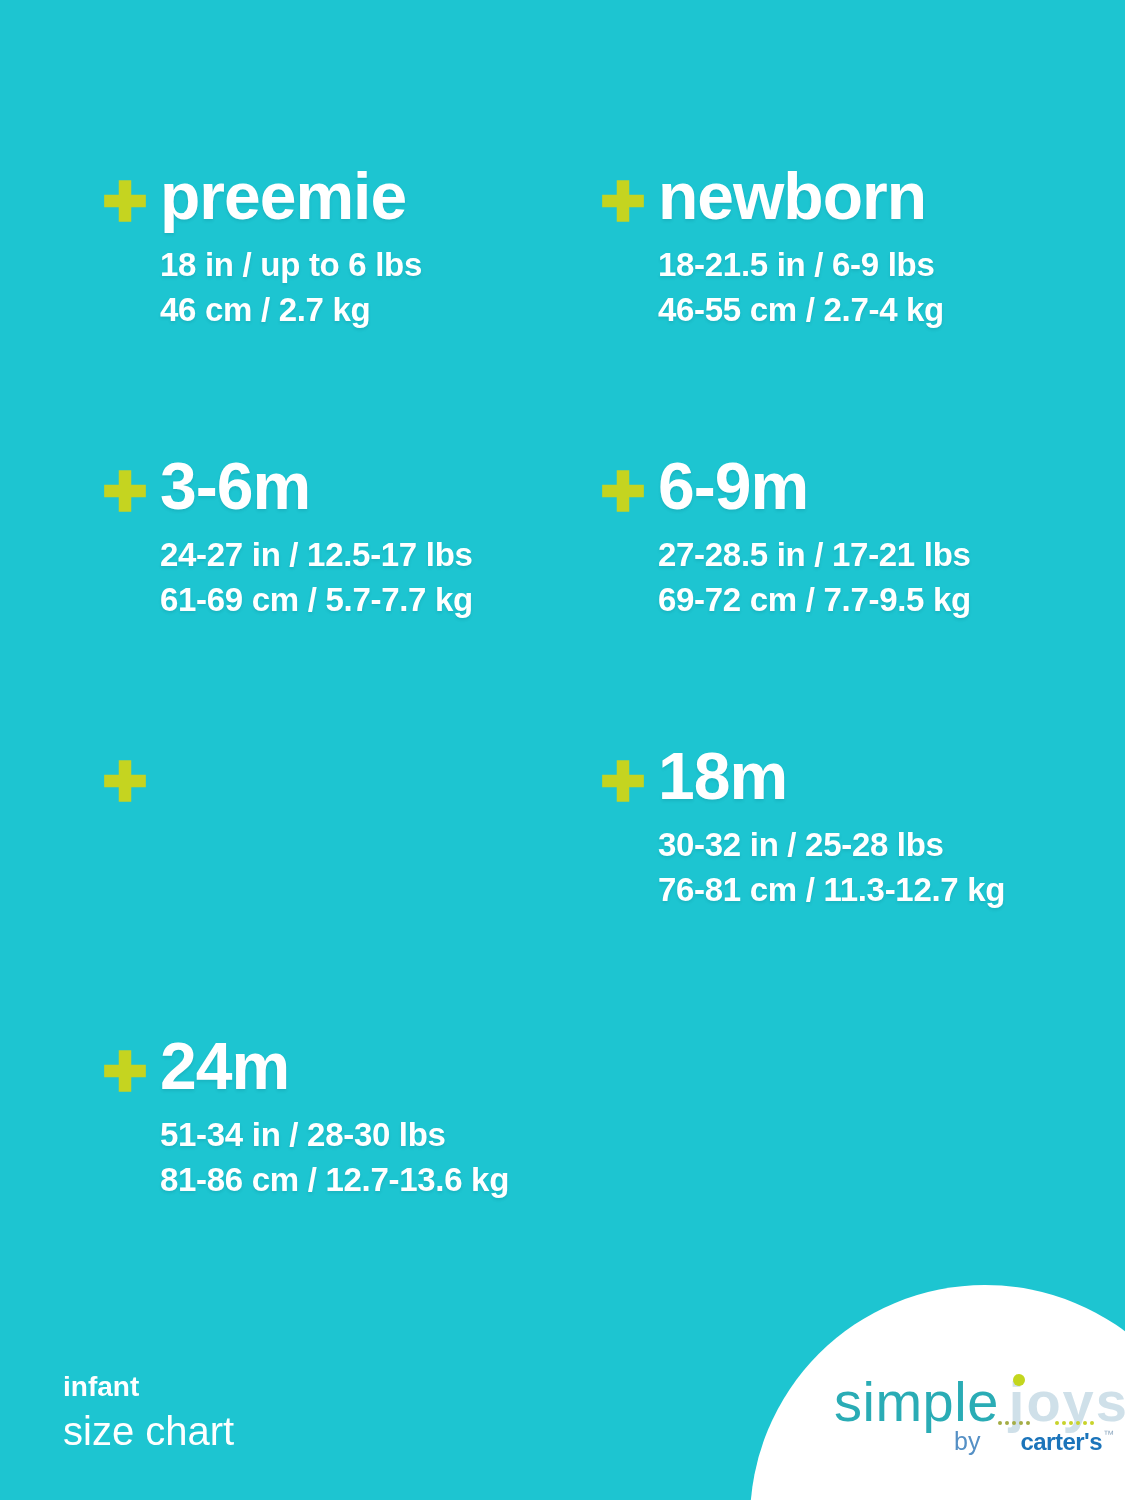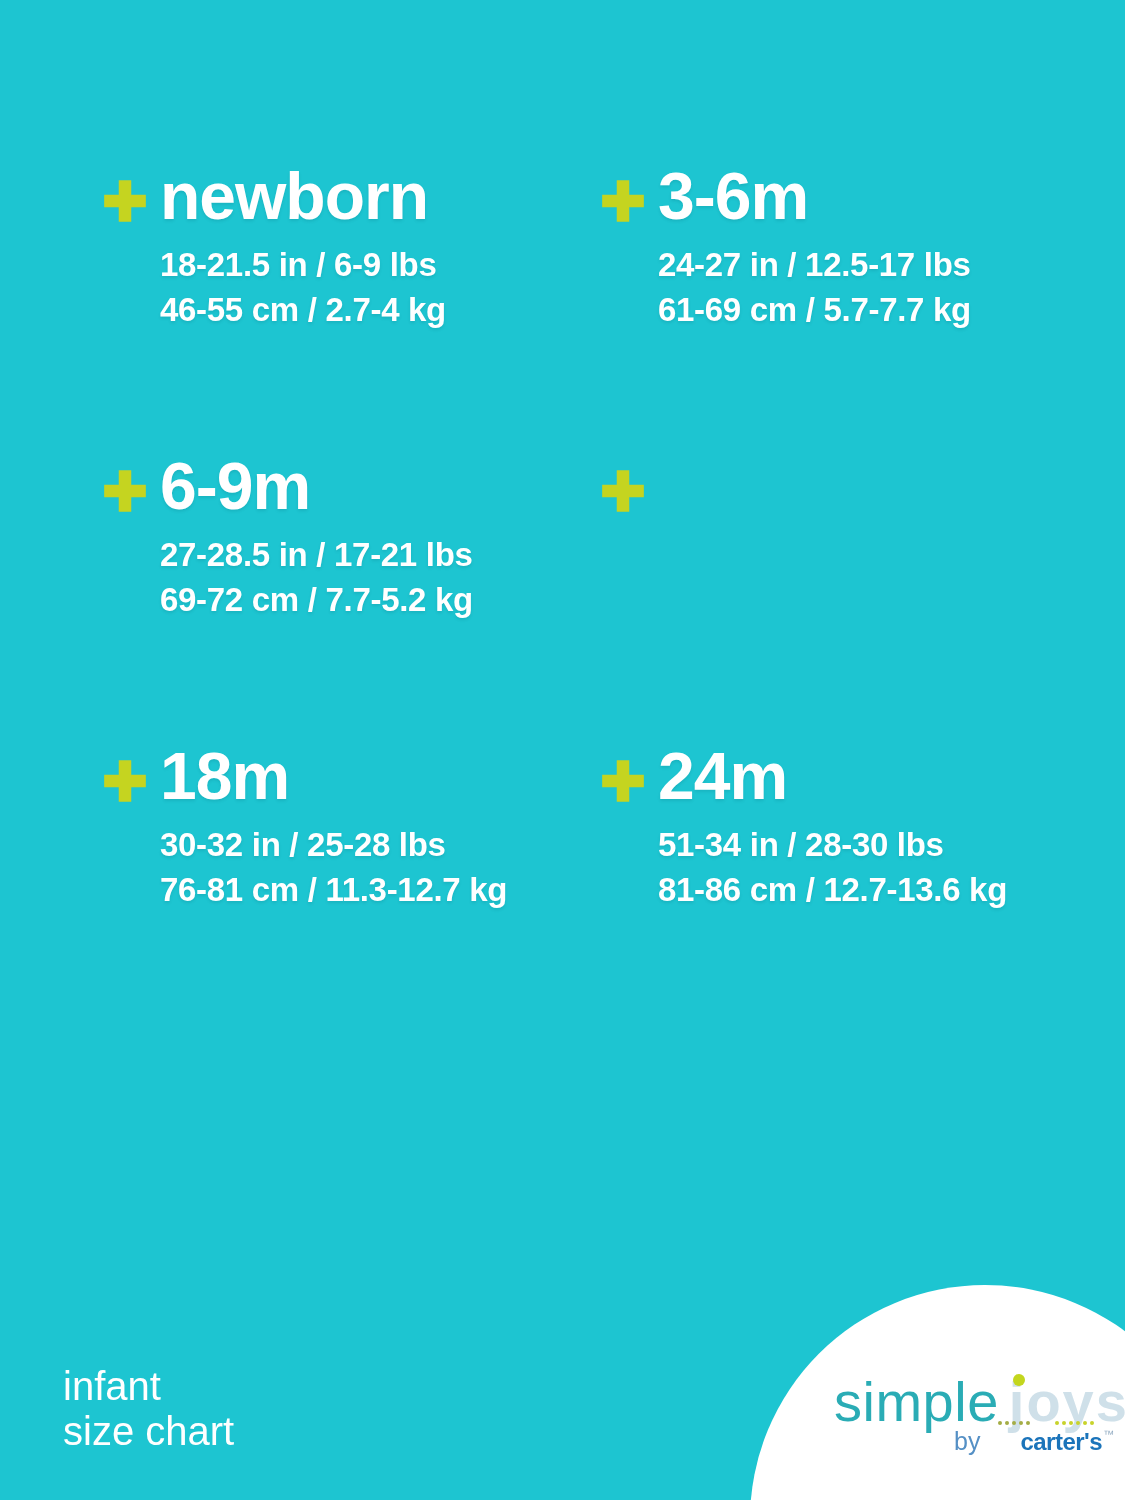--- a/index.html
+++ b/index.html
@@ -40,21 +40,21 @@
     margin-bottom:12px;
     text-shadow:0 2px 3px rgba(0,90,100,0.15);
   }
   .size-line{
     font-size:33px;font-weight:700;line-height:45px;
     letter-spacing:-0.3px;
     text-shadow:0 2px 3px rgba(0,90,100,0.15);
   }
   
   .footer{position:absolute;left:63px;top:1364px;line-height:45px;}
-  .footer .cat{font-size:40px;font-weight:400;}
+  .footer .cat{font-size:28px;font-weight:700;}
   .footer .typ{font-size:40px;font-weight:400;}
   
   .logo-circle{
     position:absolute;left:750px;top:1285px;
     width:470px;height:470px;border-radius:50%;
     background:#ffffff;
   }
   .logo-line1{position:absolute;left:84px;top:84px;display:flex;align-items:baseline;}
   .logo-simple{font-size:56px;font-weight:400;color:var(--simple-teal);letter-spacing:0.5px;}
   .logo-joys-wrap{position:relative;margin-left:10px;display:inline-block;}
@@ -71,20 +71,32 @@
   .logo-line2{position:absolute;left:204px;top:142px;display:flex;align-items:baseline;}
   .logo-by{font-size:25px;font-weight:400;color:var(--by-blue);margin-right:7px;}
   .logo-carters{font-size:24px;font-weight:700;color:var(--carters-blue);letter-spacing:-0.5px;margin-left:33px;}
   .logo-tm{font-size:11px;color:#8fa9c0;vertical-align:super;position:relative;top:-12px;margin-left:1px;}
 </style>
 </head>
 <body>
 
 <main class="grid">
 
+  <section class="cell">
+    <span class="plus">
+      <svg viewBox="0 0 48 48">
+          <path fill="#c5d420" d="M18 4h12v14h14v12H30v14H18V30H4V18h14z"></path>
+        </svg>
+    </span>
+    <div class="info">
+      <h2 class="size-label">preemie</h2>
+      <p class="size-line">18 in / up to 6 lbs</p>
+      <p class="size-line">46 cm / 2.7 kg</p>
+    </div>
+  </section>
 
   <section class="cell">
     <span class="plus">
       <svg viewBox="0 0 48 48">
           <path fill="#c5d420" d="M18 4h12v14h14v12H30v14H18V30H4V18h14z"></path>
         </svg>
     </span>
     <div class="info">
       <h2 class="size-label">newborn</h2>
       <p class="size-line">18-21.5 in / 6-9 lbs</p>
@@ -108,21 +120,21 @@
 
   <section class="cell">
     <span class="plus">
       <svg viewBox="0 0 48 48">
           <path fill="#c5d420" d="M18 4h12v14h14v12H30v14H18V30H4V18h14z"></path>
         </svg>
     </span>
     <div class="info">
       <h2 class="size-label">6-9m</h2>
       <p class="size-line">27-28.5 in / 17-21 lbs</p>
-      <p class="size-line">69-72 cm / 7.7-5.2 kg</p>
+      <p class="size-line">69-72 cm / 7.7-9.5 kg</p>
     </div>
   </section>
 
   <section class="cell">
     <span class="plus">
       <svg viewBox="0 0 48 48">
           <path fill="#c5d420" d="M18 4h12v14h14v12H30v14H18V30H4V18h14z"></path>
         </svg>
     </span>
   </section>

